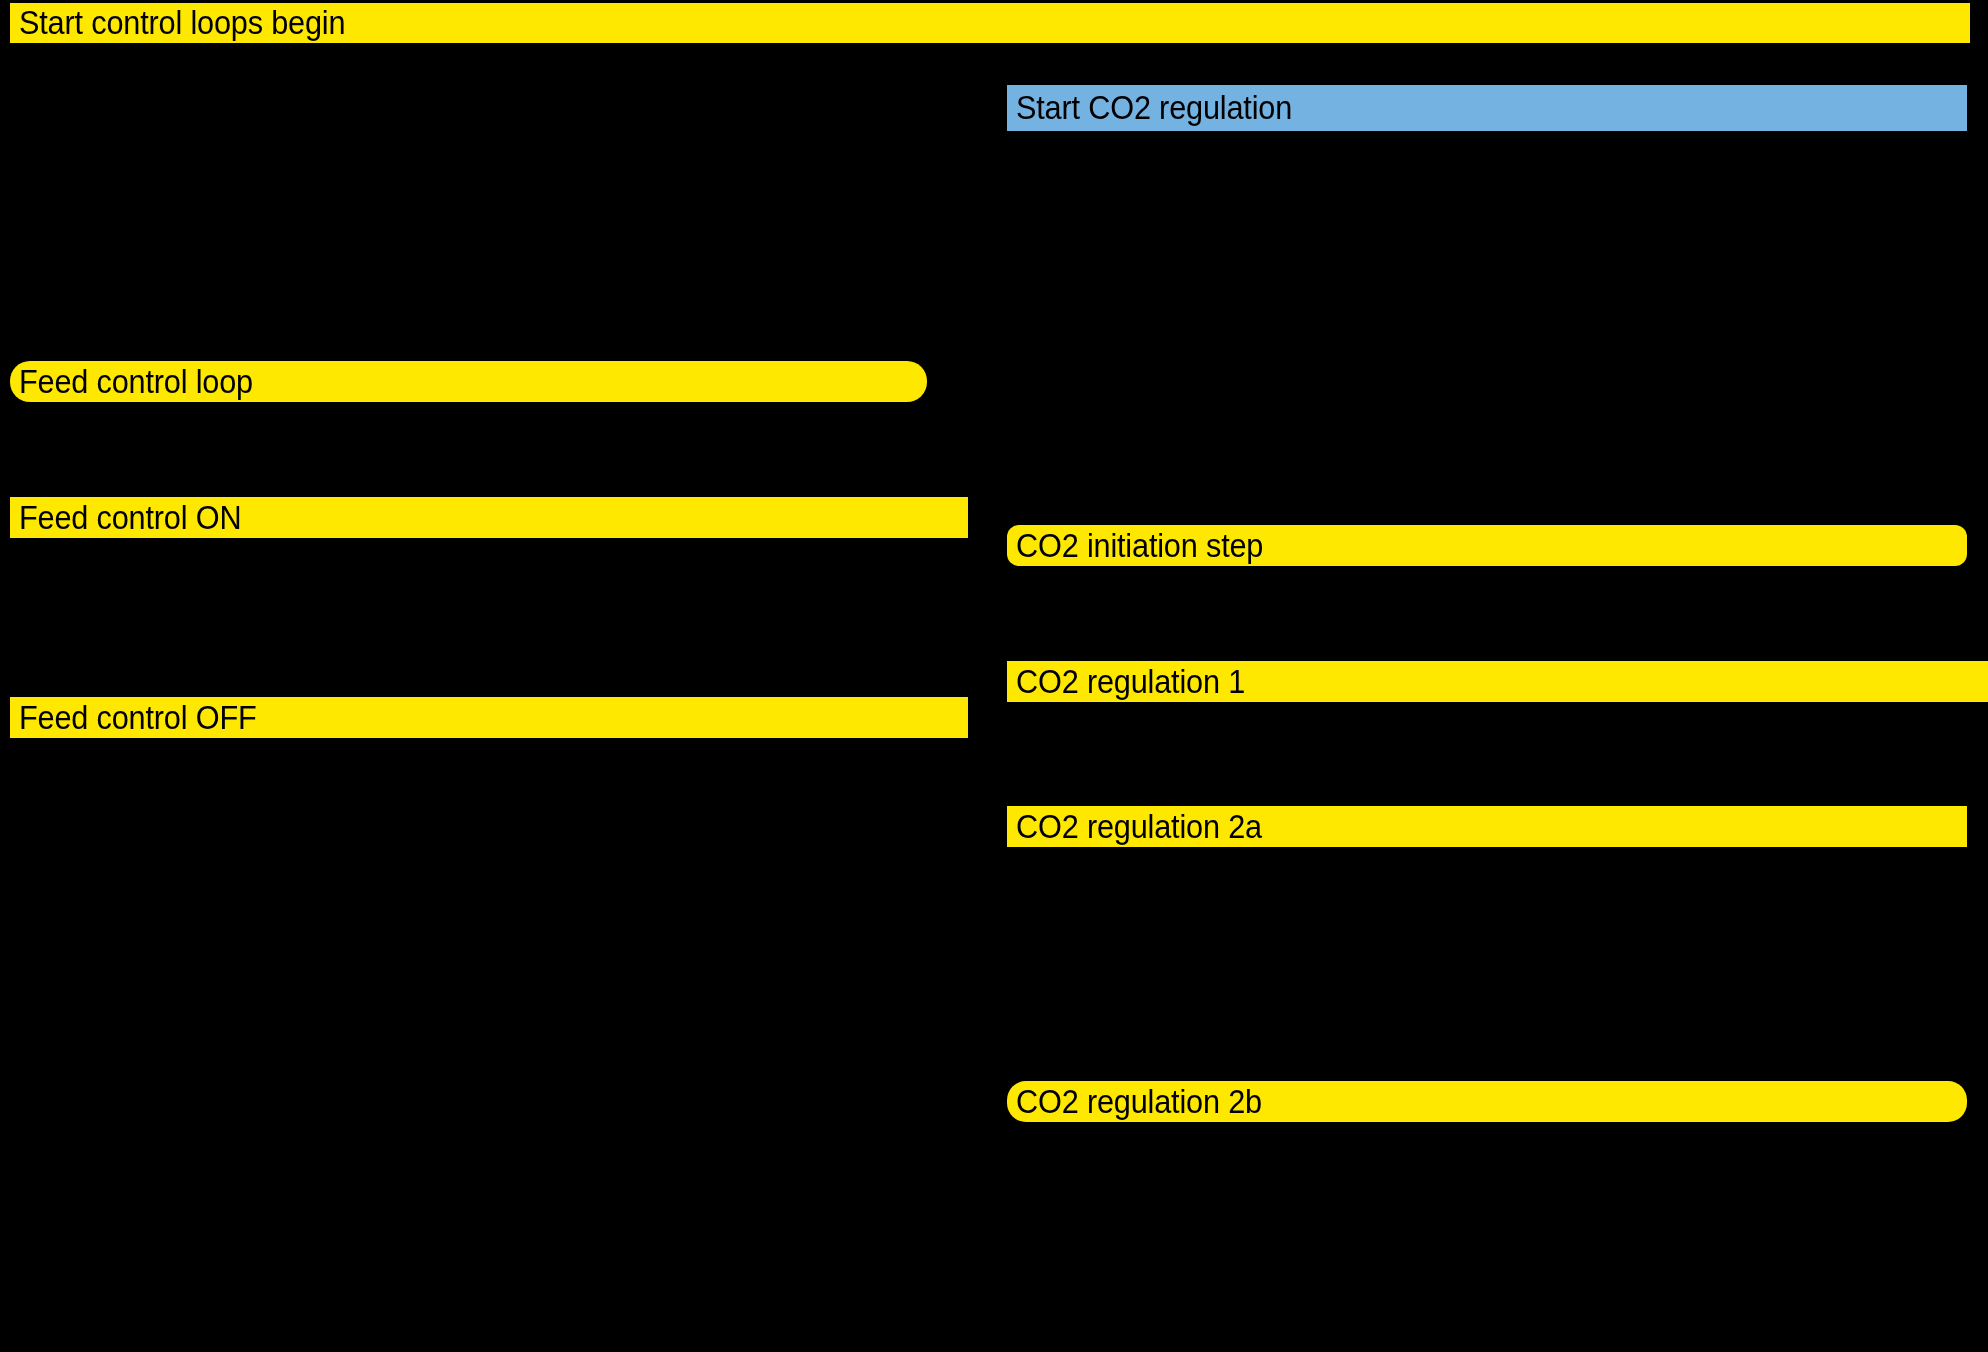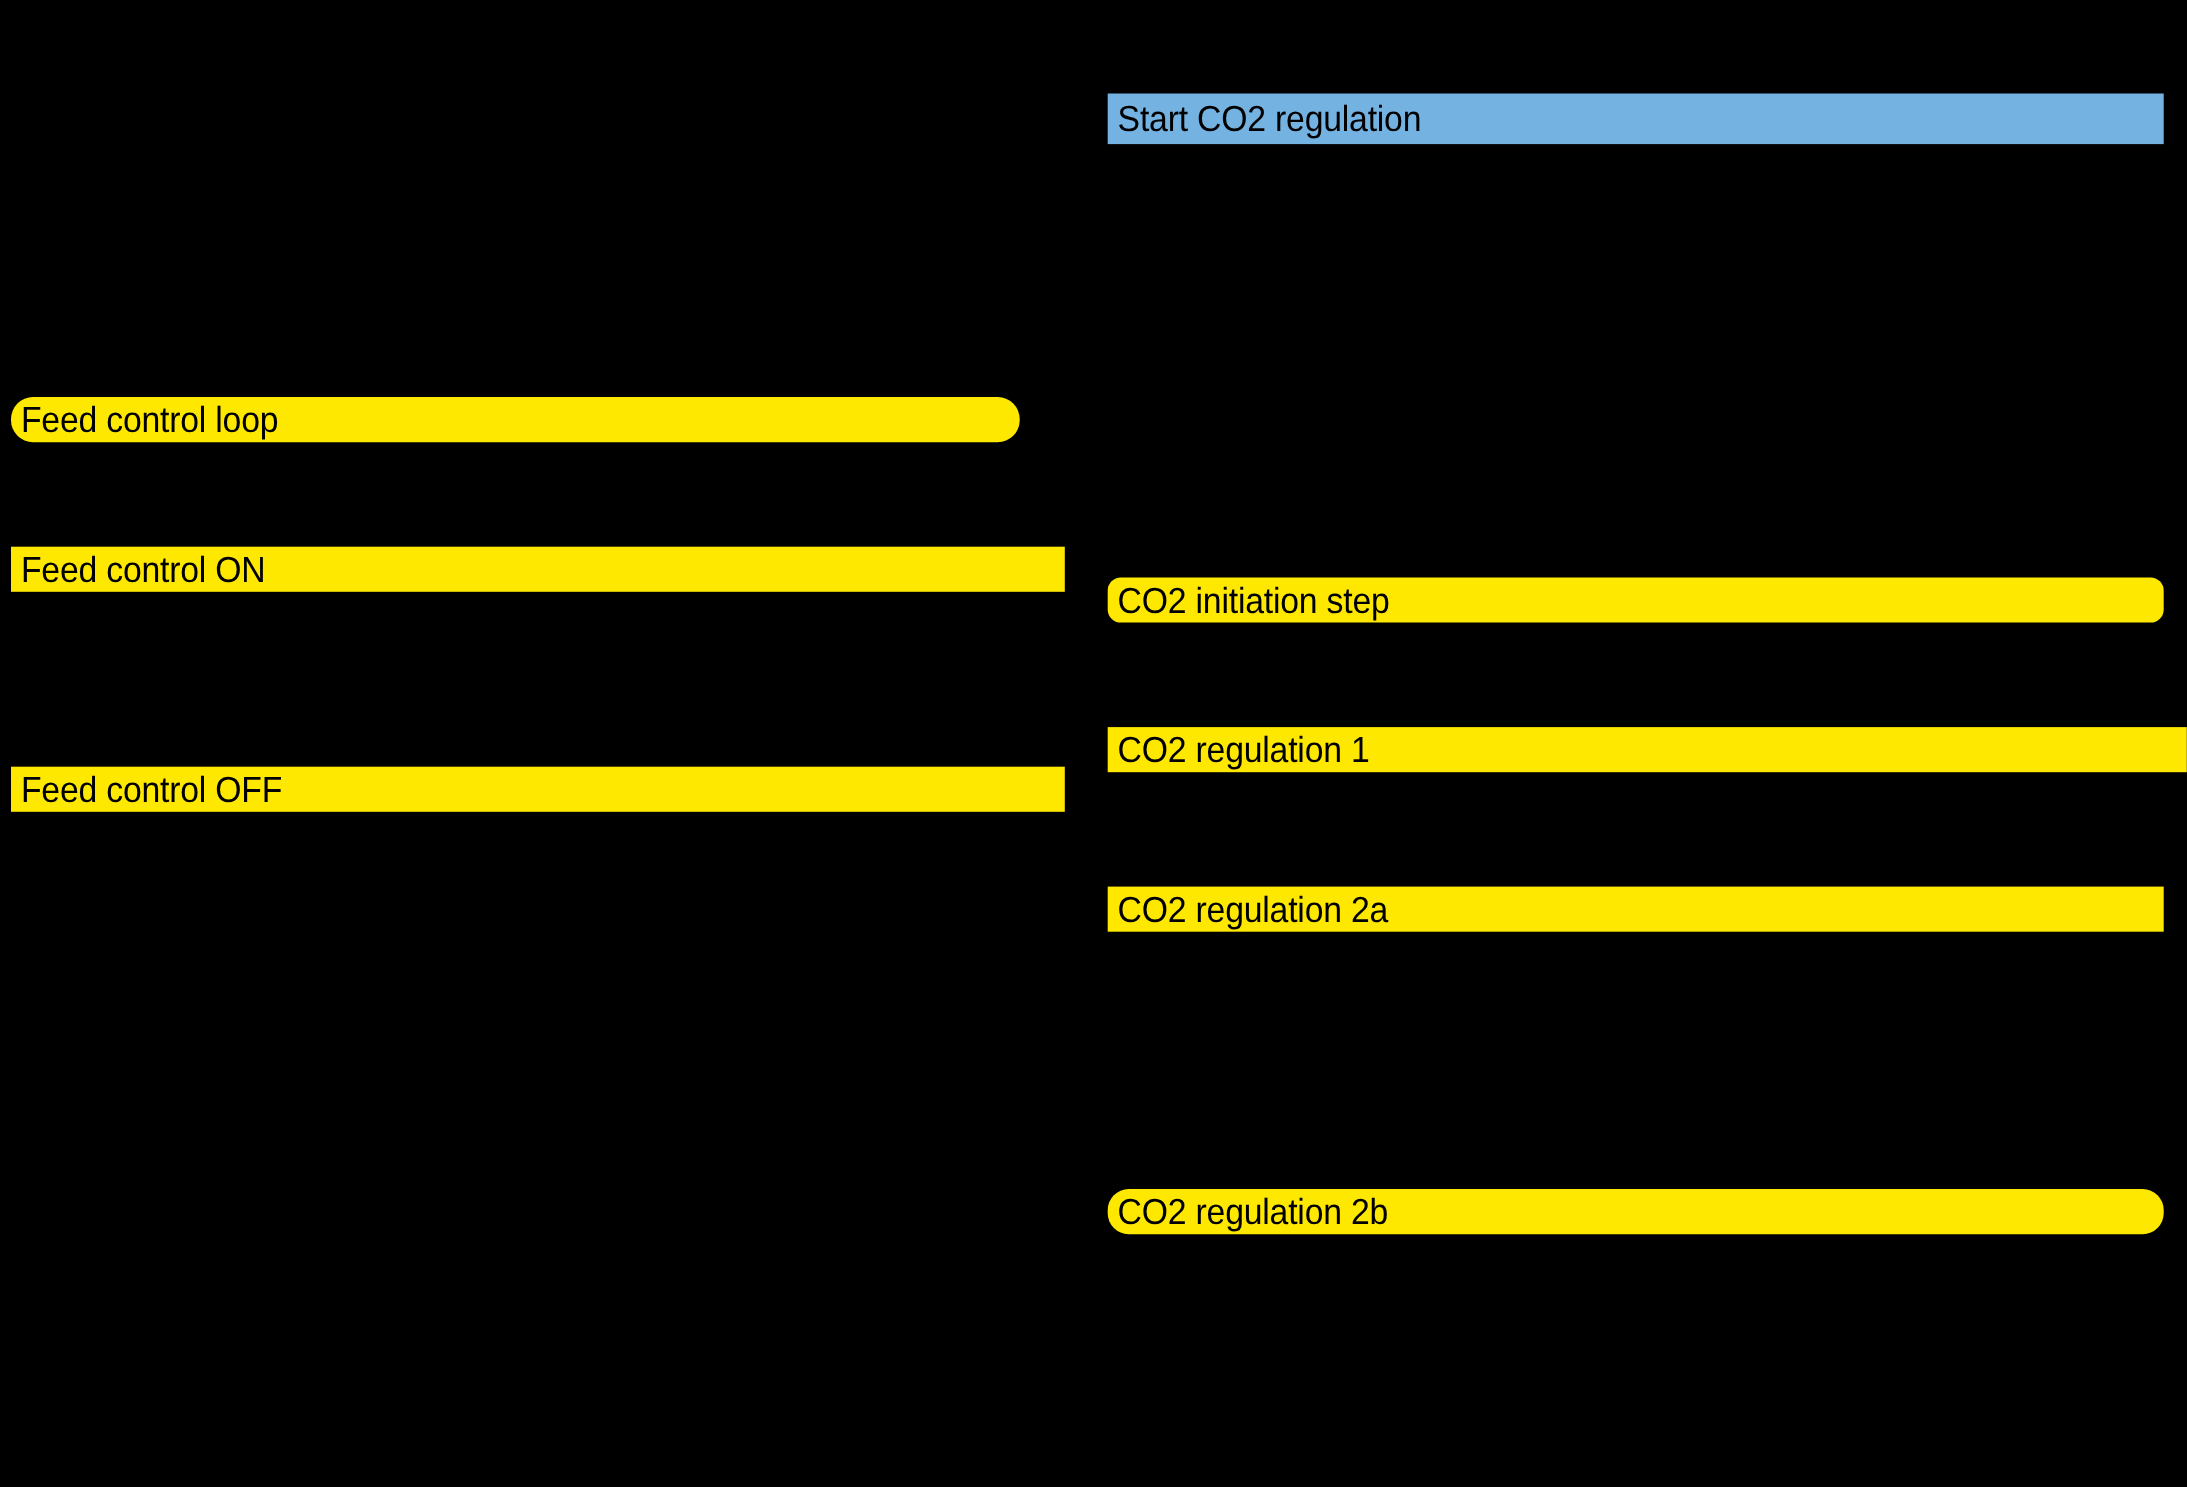--- a/index.html
+++ b/index.html
@@ -66,20 +66,23 @@
   .r1 { left: 1007px; top: 525px;  width: 960px; border-radius: 12px; }
   .r2 { left: 1007px; top: 661px;  width: 1088px; }
   .r3 { left: 1007px; top: 806px;  width: 960px; }
   .r4 { left: 1007px; top: 1081px; width: 960px; border-radius: 19px; }
 </style>
 </head>
 <body>
 
 <div id="stage">
 
+  <div class="bar bar-yellow bar-top">
+    <span class="bar-label">Start control loops begin</span>
+  </div>
 
 
   <div class="bar bar-blue hdr-right">
     <span class="bar-label">Start CO2 regulation</span>
   </div>
 
   <div class="bar bar-yellow l1">
     <span class="bar-label">Feed control loop</span>
   </div>
 

